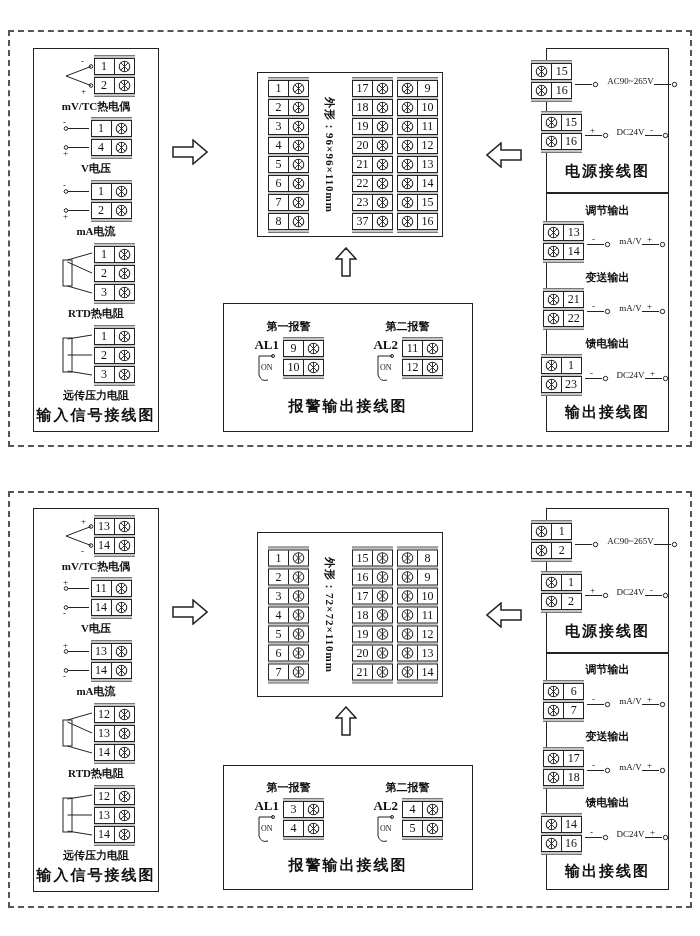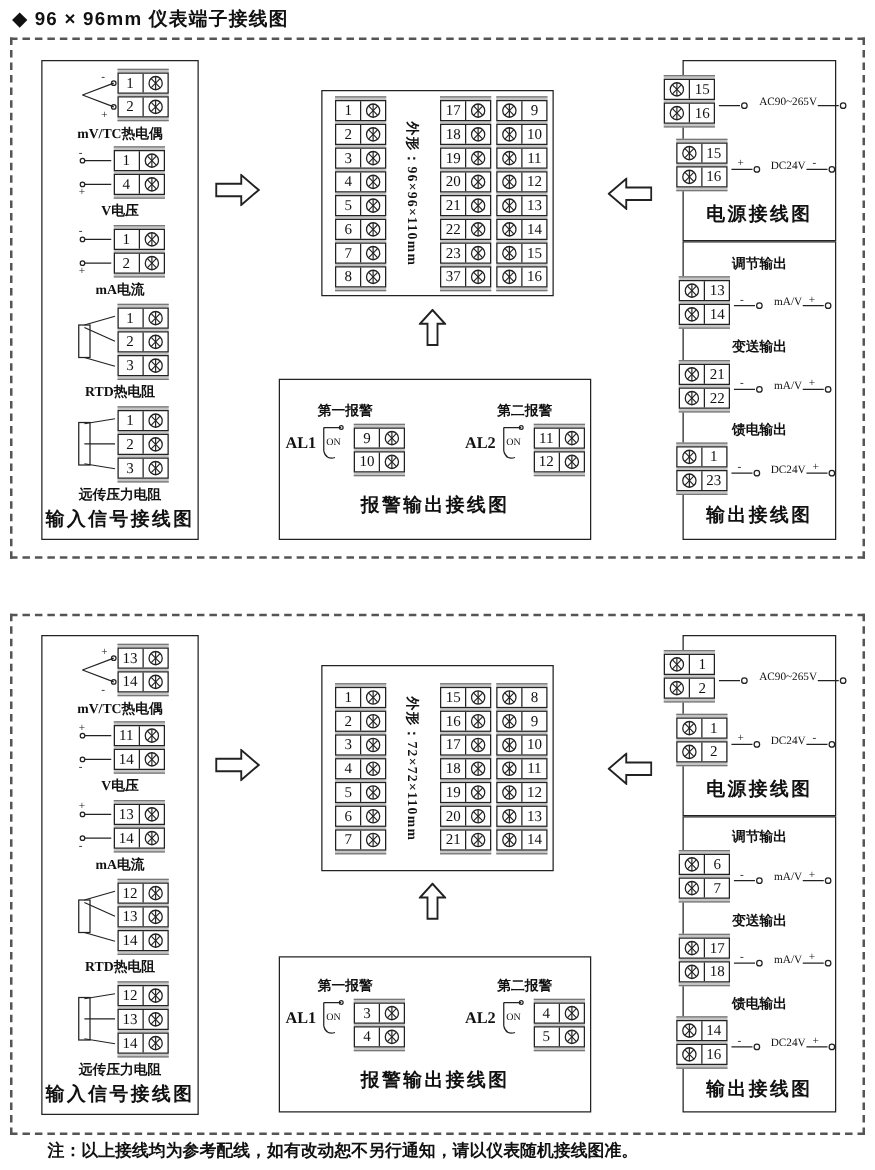--- a/index.html
+++ b/index.html
@@ -22,35 +22,33 @@
   .trow.flip .num{border-right:none;border-left:1px solid #222}
   .screwcell{width:18px;display:flex;align-items:center;justify-content:center;flex:1}
   .igroup,.pgroup,.aunit{display:flex;flex-direction:column;align-items:center}
   .gbody,.pbody{display:flex;align-items:center}
   .gname,.ptitle,.atitle{font:bold 11px "Liberation Serif",serif;margin-top:2px;white-space:nowrap}
   .ptitle,.atitle{margin:0 0 3px 0}
   .stubs{display:flex;flex-direction:row;align-items:flex-start;margin-left:3px}
   .rlabel{font:9px "Liberation Serif",serif;white-space:nowrap;margin:1px 0 1px 2px}
   .alarm-units{display:flex;justify-content:center;gap:48px;width:100%}
   .abody{display:flex;align-items:flex-start}
-  .aleft{display:flex;align-items:center;margin-right:4px}
+  .aleft{display:flex;flex-direction:column;align-items:flex-end;margin-right:4px}
   .aname{font:bold 13px "Liberation Serif",serif}
   .vtext{position:absolute;left:-8px;top:75px;width:160px;height:14px;line-height:14px;
          text-align:center;transform:rotate(90deg);font:bold 11px "Liberation Serif",serif;
          letter-spacing:1px;white-space:nowrap}
   .cstack{position:absolute;top:50%;transform:translateY(-50%)}
   .note{font:bold 13.5px "Liberation Serif",serif;white-space:nowrap}
   svg{display:block}
 </style>
 </head>
 <body>
 
 <div id="app">
-  <div class="abs note" style="left:38px;top:912px">注：以上接线均为参考配线，如有改动恕不另行通知，请以仪表随机接线图准。</div>
-<div class="sec-title abs" style="left: 10px; top: 6px;">◆ 96 × 96mm 仪表端子接线图</div>
     <div class="dashed abs" style="left: 8px; top: 30px; width: 684px; height: 417px;"></div>
     <div class="panel abs" style="left: 33px; top: 48px; width: 126px; height: 384px;">
       <div class="igroup">
         <div class="gbody">
           <svg width="36" height="40">
             <line x1="33" y1="10.5" x2="8" y2="20" stroke="#222" stroke-width="1"></line>
             <line x1="33" y1="29.5" x2="8" y2="20" stroke="#222" stroke-width="1"></line>
             <circle cx="33" cy="10.5" r="1.8" fill="none" stroke="#222"></circle>
             <circle cx="33" cy="29.5" r="1.8" fill="none" stroke="#222"></circle>
             <text x="23" y="8" font-size="9" font-family="Liberation Serif,serif" fill="#111">-</text>

